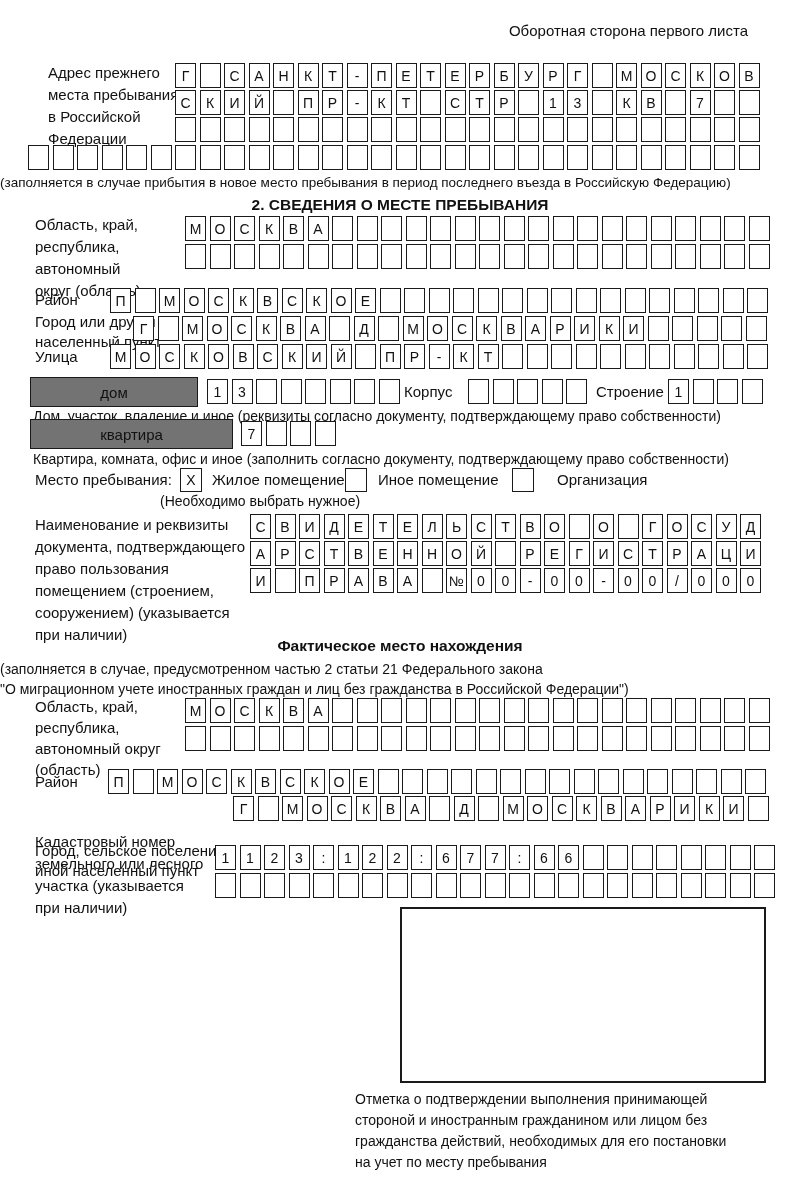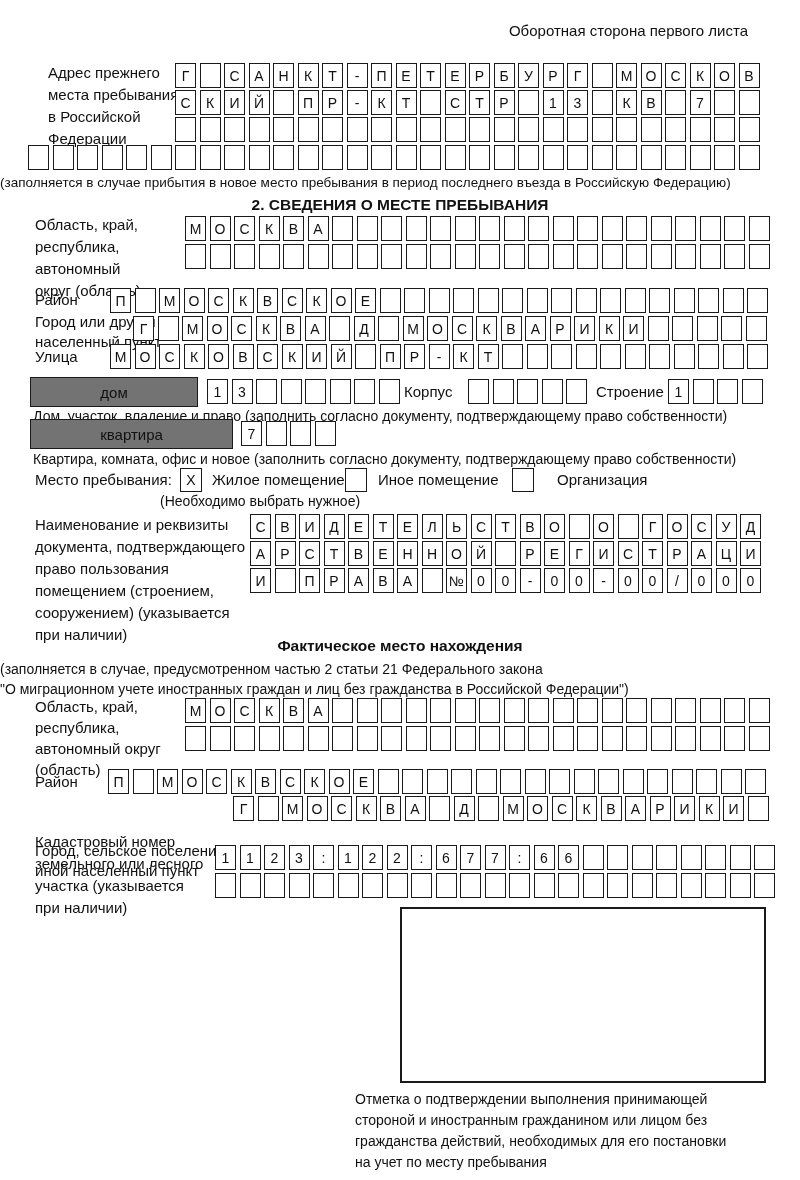--- a/index.html
+++ b/index.html
@@ -330,30 +330,30 @@
       <div class="cell"></div>
       <div class="cell"></div>
     </div>
   <div class="inline-lbl" style="left:596px;top:383px;">Строение</div>
   <div class="cellrow" style="left:668px;top:379px;">
       <div class="cell">1</div>
       <div class="cell"></div>
       <div class="cell"></div>
       <div class="cell"></div>
     </div>
-  <div class="note" style="left:33px;top:408px;font-size:14px;">Дом, участок, владение и право (заполнить согласно документу, подтверждающему право собственности)</div>
+  <div class="note" style="left:33px;top:408px;font-size:14px;">Дом, участок, владение и иное (реквизиты согласно документу, подтверждающему право собственности)</div>
 
   <div class="wbox" style="left:30px;top:419px;width:203px;height:30px;">квартира</div>
   <div class="cellrow" style="left:241px;top:421px;">
       <div class="cell">7</div>
       <div class="cell"></div>
       <div class="cell"></div>
       <div class="cell"></div>
     </div>
-  <div class="note" style="left:33px;top:451px;font-size:14px;">Квартира, комната, офис и новое (заполнить согласно документу, подтверждающему право собственности)</div>
+  <div class="note" style="left:33px;top:451px;font-size:14px;">Квартира, комната, офис и иное (заполнить согласно документу, подтверждающему право собственности)</div>
 
   <div class="inline-lbl" style="left:35px;top:471px;">Место пребывания:</div>
   <div class="chk" style="left:180px;top:468px;">X</div>
   <div class="inline-lbl" style="left:212px;top:471px;">Жилое помещение</div>
   <div class="chk" style="left:345px;top:468px;"></div>
   <div class="inline-lbl" style="left:378px;top:471px;">Иное помещение</div>
   <div class="chk" style="left:512px;top:468px;"></div>
   <div class="inline-lbl" style="left:557px;top:471px;">Организация</div>
   <div class="note center" style="left:160px;top:493px;width:330px;font-size:14px;">(Необходимо выбрать нужное)</div>
 

